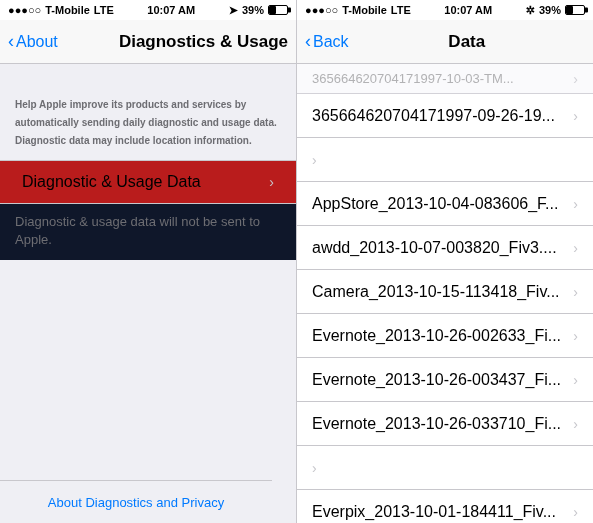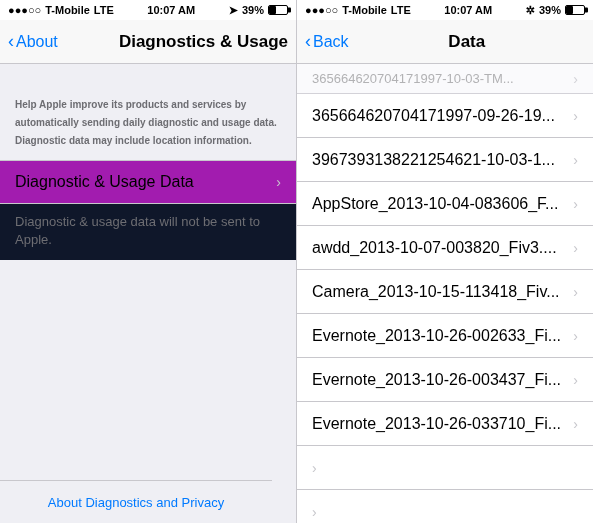--- a/index.html
+++ b/index.html
@@ -93,22 +93,22 @@
     .list-item-label { font-size: 16px; color: #000; }
     .list-item-check { color: #007aff; font-size: 18px; }
 
     .description-box {
       padding: 8px 15px 12px;
       background: #efeff4;
     }
     .description-text { font-size: 10px; color: #6d6d72; line-height: 1.4; font-weight: bold; }
 
     .nav-list-item {
-      background: #a21caf;
-      padding: 11px 15px;
+      background: #b91c1c;
+      padding: 11px 22px;
       display: flex;
       align-items: center;
       justify-content: space-between;
       border-top: 1px solid #c8c7cc;
       border-bottom: 1px solid #c8c7cc;
       min-height: 44px;
       cursor: pointer;
     }
     .chevron-right { color: #c7c7cc; font-size: 14px; }
 
@@ -229,21 +229,20 @@
     <div class="data-list-item partial">
       <span class="data-item-label" style="font-size:13px; color:#999;">365664620704171997-10-03-TM...</span>
       <span class="chevron-right">›</span>
     </div>
     <div id="data-list-container">
         <div class="data-list-item">
       <span class="data-item-label">365664620704171997-09-26-19...</span>
       <span class="chevron-right">›</span>
     </div>
         <div class="data-list-item">
-      <span class="data-item-label">396739313822125462​1-10-03-1...</span>
       <span class="chevron-right">›</span>
     </div>
         <div class="data-list-item">
       <span class="data-item-label">AppStore_2013-10-04-083606_F...</span>
       <span class="chevron-right">›</span>
     </div>
         <div class="data-list-item">
       <span class="data-item-label">awdd_2013-10-07-003820_Fiv3....</span>
       <span class="chevron-right">›</span>
     </div>
@@ -260,17 +259,18 @@
       <span class="chevron-right">›</span>
     </div>
         <div class="data-list-item">
       <span class="data-item-label">Evernote_2013-10-26-033710_Fi...</span>
       <span class="chevron-right">›</span>
     </div>
         <div class="data-list-item">
       <span class="chevron-right">›</span>
     </div>
         <div class="data-list-item">
+      <span class="data-item-label">Everpix_2013-10-01-184411_Fiv...</span>
       <span class="chevron-right">›</span>
     </div>
       </div>
   </div>
 </div>
 
 </body></html>

